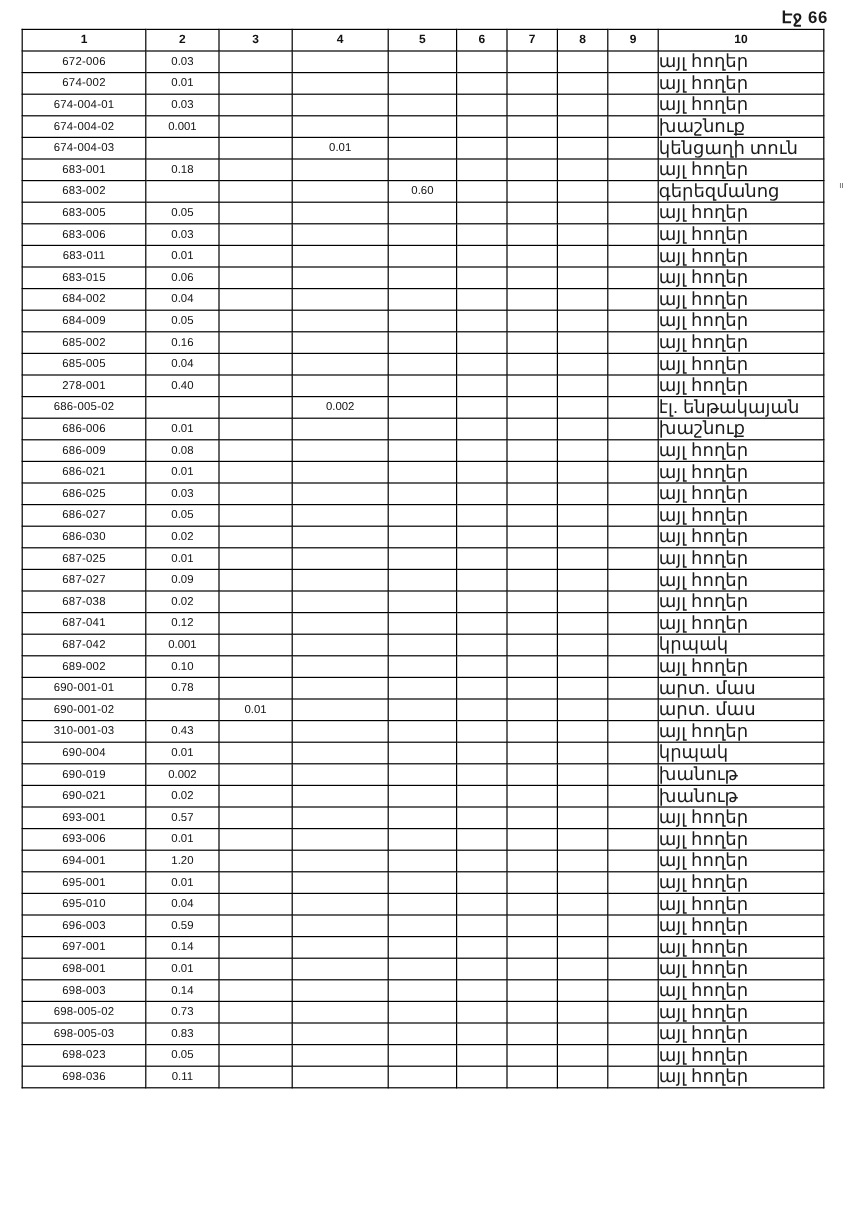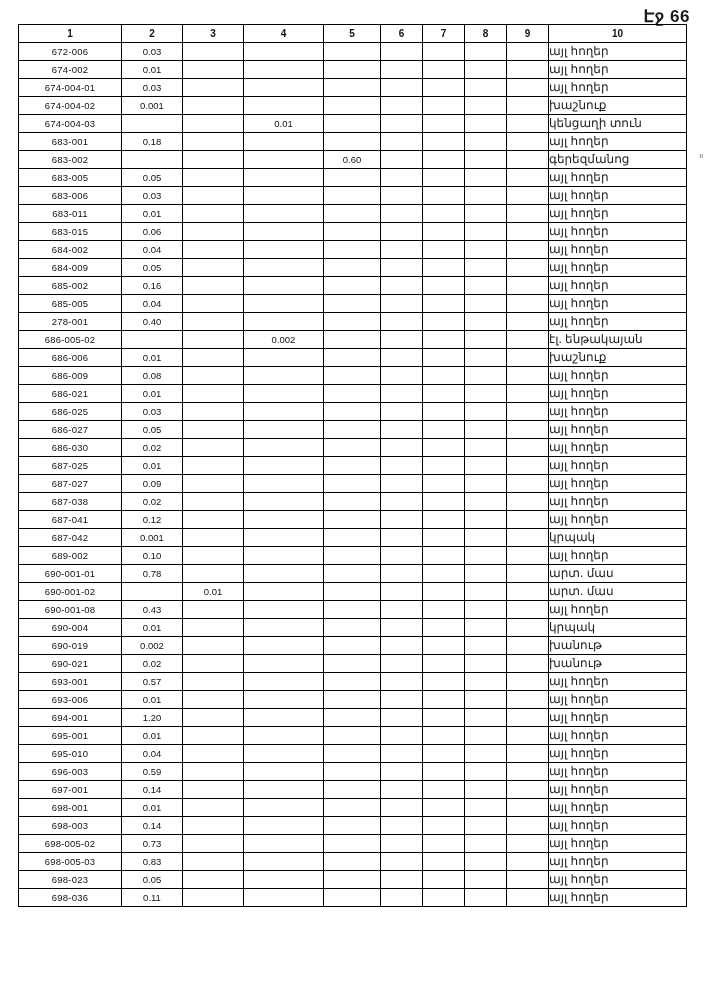--- a/index.html
+++ b/index.html
@@ -19,21 +19,21 @@
     position: relative;
     width: 708px;
     height: 1005px;
     box-sizing: border-box;
     padding: 0;
   }
   .page-header {
     position: absolute;
     top: 6px;
     right: 18px;
-    font-size: 17px;
+    font-size: 14px;
     font-weight: bold;
     letter-spacing: 0.5px;
     color: #1a1a1a;
   }
   .side-mark {
     position: absolute;
     top: 152px;
     right: 5px;
     font-size: 7px;
     color: #555555;
@@ -69,21 +69,21 @@
     font-size: 9.5px;
     letter-spacing: 0.2px;
   }
   .c-num {
     text-align: center;
     font-size: 9.5px;
   }
   .c-note {
     text-align: left;
     padding-left: 4px;
-    font-size: 12px;
+    font-size: 15px;
     color: #1c1c1c;
   }
   
   col.w1 { width: 103px; }
   col.w2 { width: 61px; }
   col.w3 { width: 61px; }
   col.w4 { width: 80px; }
   col.w5 { width: 57px; }
   col.w6 { width: 42px; }
   col.w7 { width: 42px; }
@@ -493,21 +493,21 @@
           <td class="c-num">0.01</td>
           <td class="c-num"></td>
           <td class="c-num"></td>
           <td class="c-num"></td>
           <td class="c-num"></td>
           <td class="c-num"></td>
           <td class="c-num"></td>
           <td class="c-note">արտ. մաս</td>
         </tr>
         <tr>
-          <td class="c-code">690-001-08</td>
+          <td class="c-code">310-001-03</td>
           <td class="c-num">0.43</td>
           <td class="c-num"></td>
           <td class="c-num"></td>
           <td class="c-num"></td>
           <td class="c-num"></td>
           <td class="c-num"></td>
           <td class="c-num"></td>
           <td class="c-num"></td>
           <td class="c-note">այլ հողեր</td>
         </tr>

